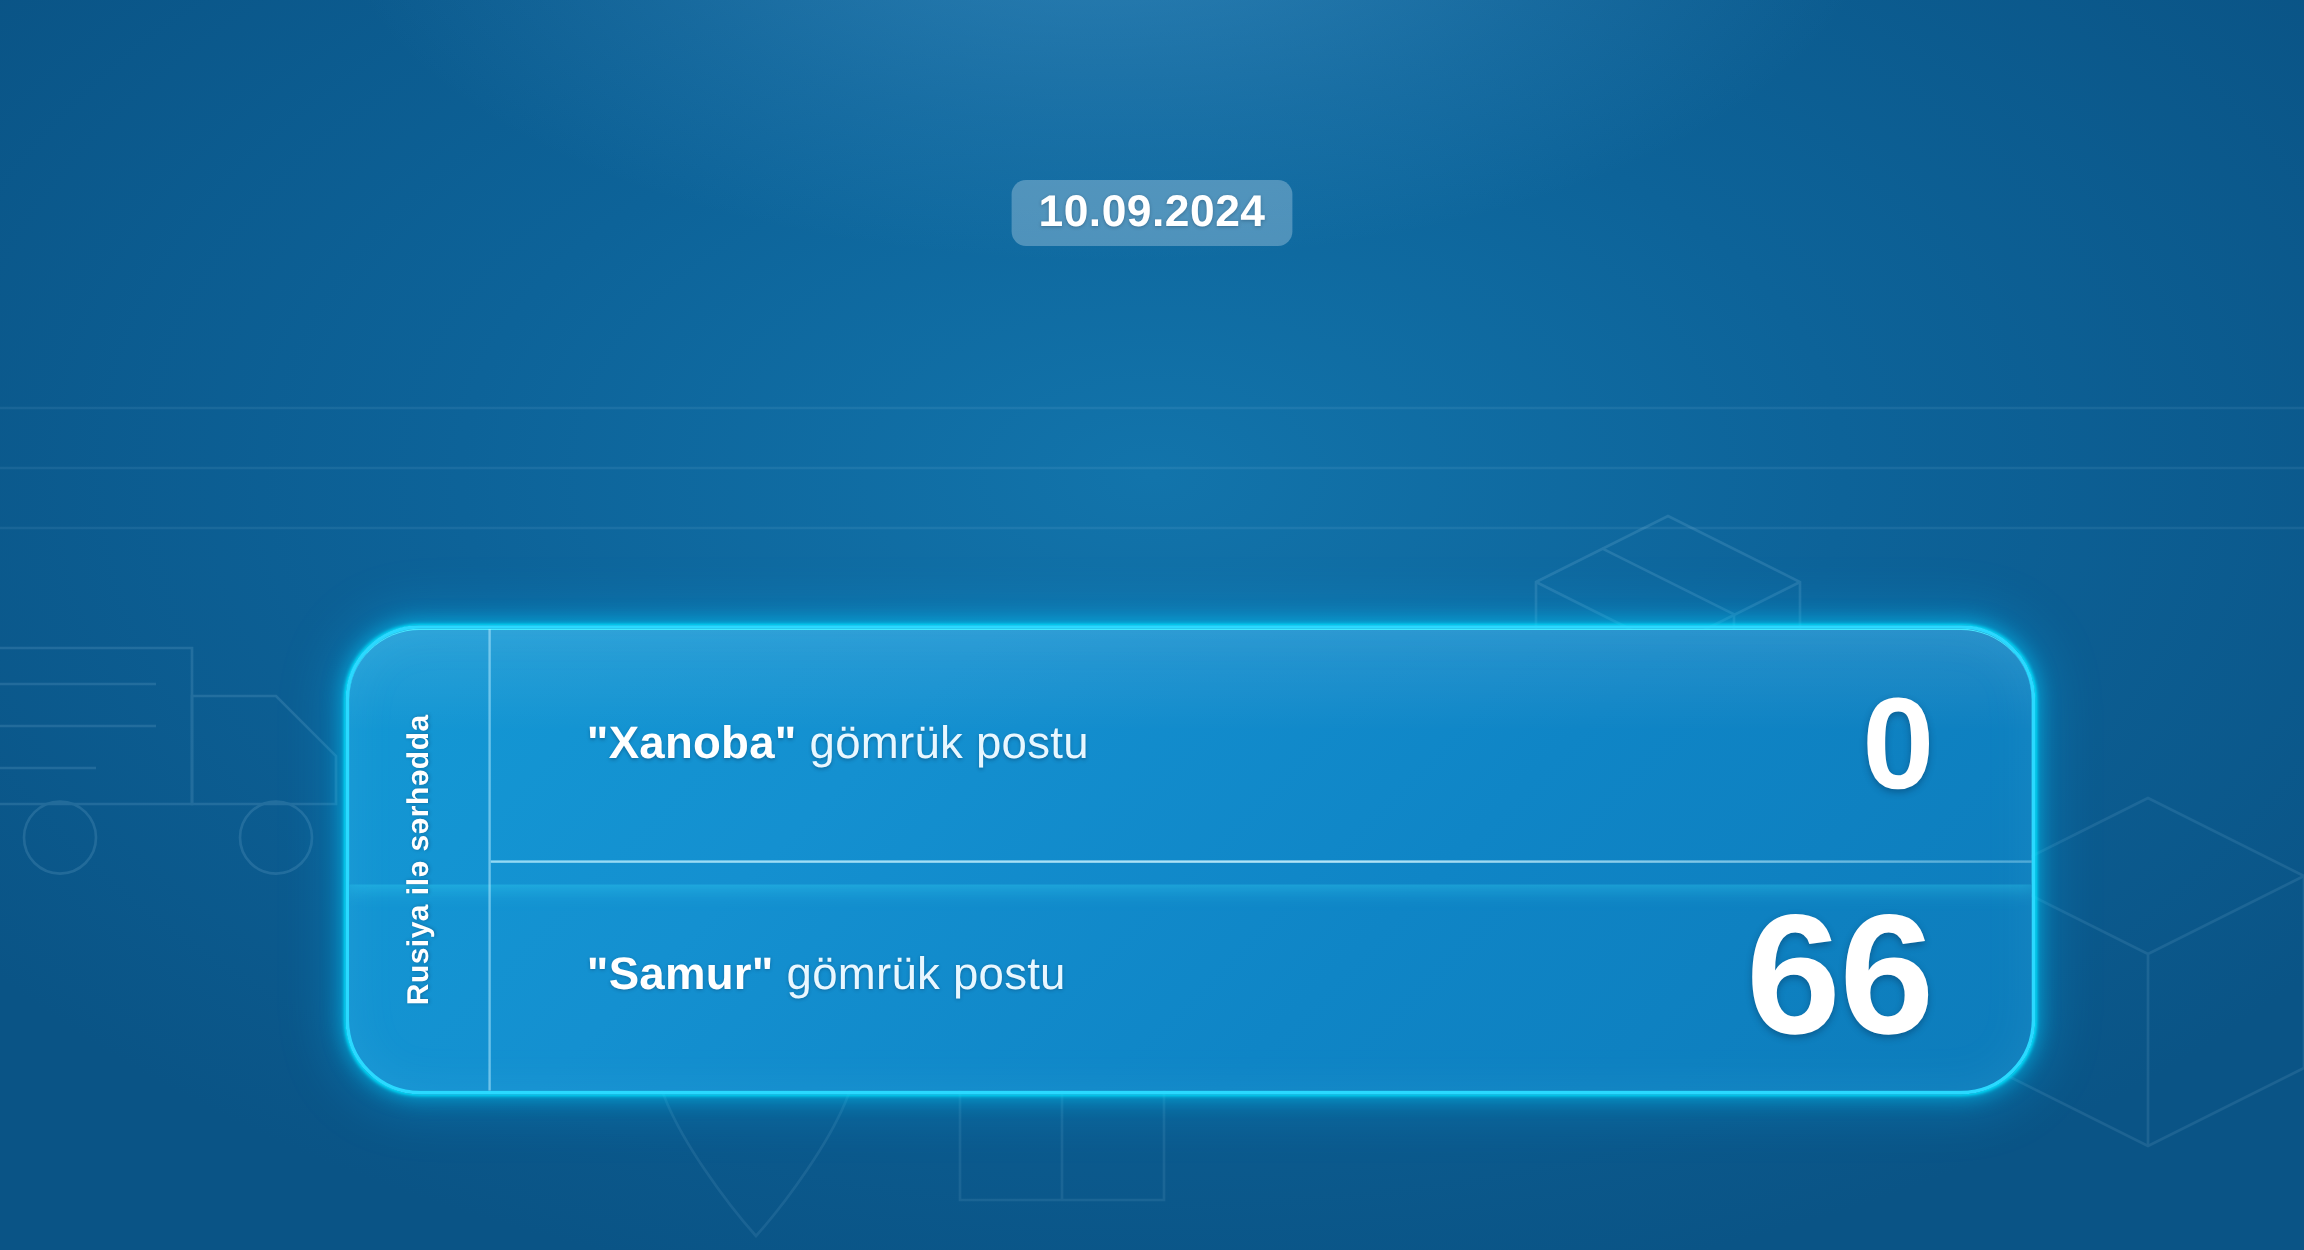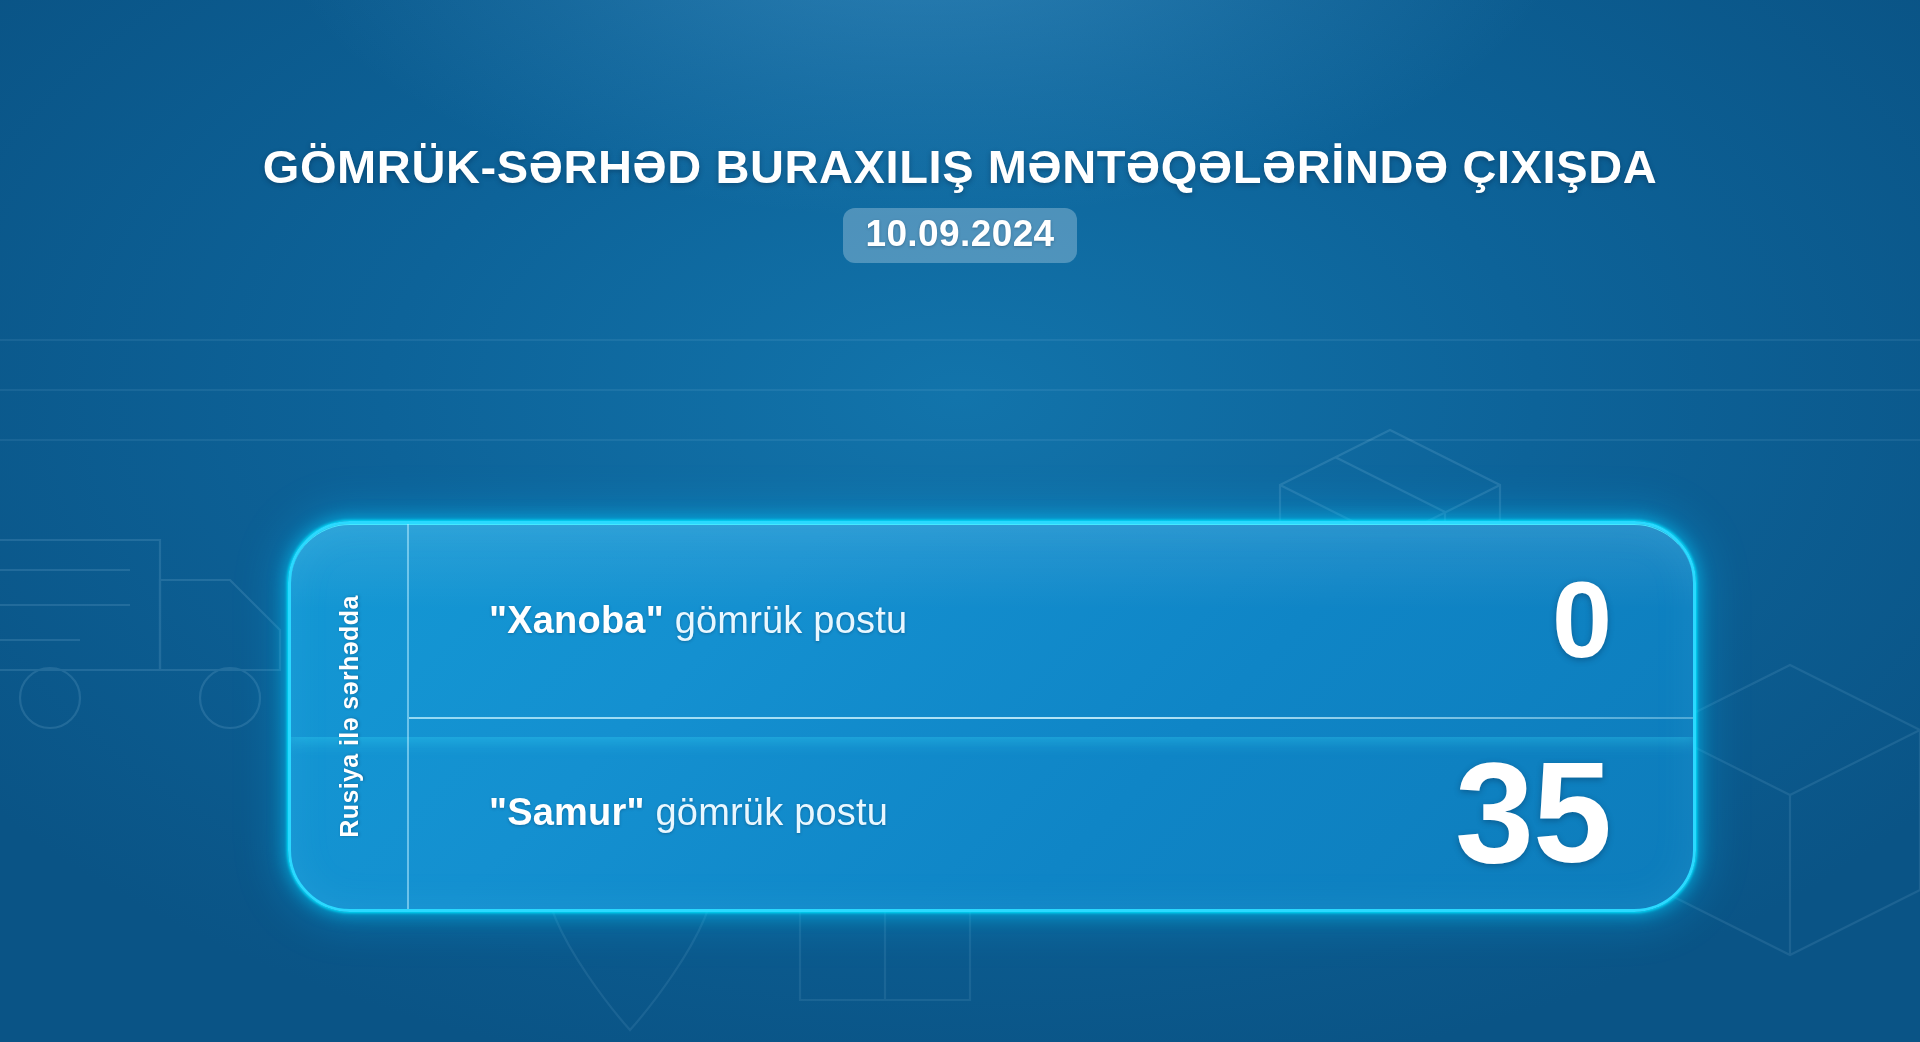--- a/index.html
+++ b/index.html
@@ -204,21 +204,20 @@
     <path d="M300 110 L470 110 M385 60 L385 240"></path>
   </svg>
 
   <svg id="deco-right" class="deco" viewBox="0 0 380 360">
     <path d="M60 90 L190 25 L320 90 L320 250 L190 315 L60 250 Z"></path>
     <path d="M60 90 L190 155 L320 90 M190 155 L190 315"></path>
     <path d="M10 180 L70 180 M10 230 L70 230"></path>
   </svg>
 
   <div id="header">
-    <span class="title-line">GÖMRÜK-SƏRHƏD BURAXILIŞ MƏNTƏQƏLƏRİNDƏ ÇIXIŞDA</span>
     <div id="date-badge">10.09.2024</div>
   </div>
 
   <div id="card">
 
     <div id="side-label">
       <span class="vtext">Rusiya ilə sərhədda</span>
     </div>
 
     <div id="rows">
@@ -227,19 +226,19 @@
         <div class="row-label">
           <span class="post-name">"Xanoba"</span><span> gömrük postu</span>
         </div>
         <div class="row-value v0">0</div>
       </div>
 
       <div class="row">
         <div class="row-label">
           <span class="post-name">"Samur"</span><span> gömrük postu</span>
         </div>
-        <div class="row-value v45">35</div>
+        <div class="row-value v45">66</div>
       </div>
 
     </div>
   </div>
 
 </div>
 
 </body></html>

